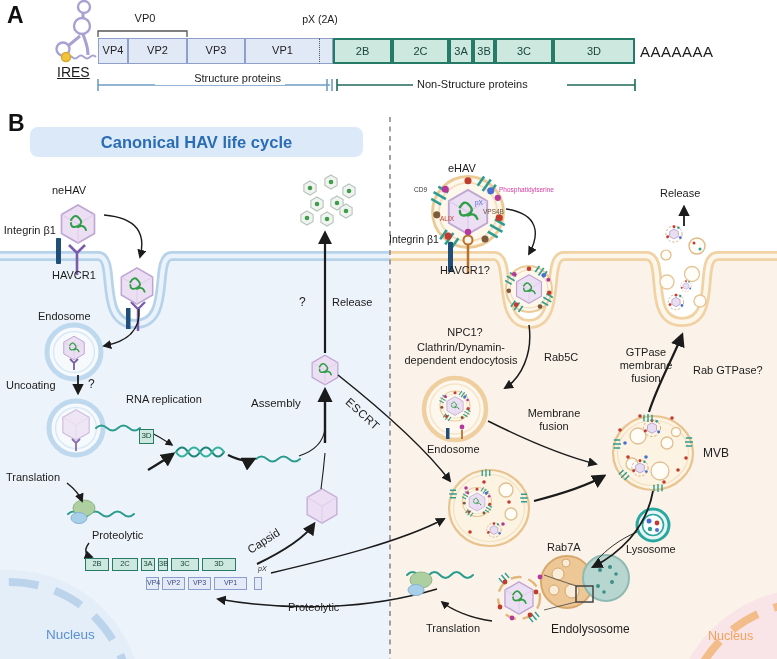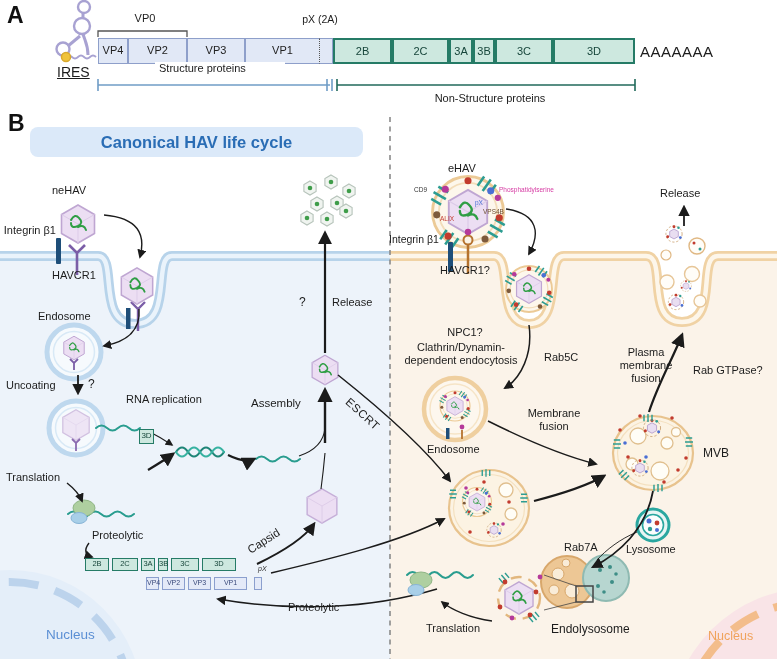--- a/index.html
+++ b/index.html
@@ -72,22 +72,22 @@
       <div class="sbox" style="width:74px;border-right:none;">VP1</div>
       <div class="pxzone" style="width:14px;"></div>
       <div class="nsbox" style="width:59px;">2B</div>
       <div class="nsbox" style="width:57px;">2C</div>
       <div class="nsbox" style="width:24px;">3A</div>
       <div class="nsbox" style="width:22px;">3B</div>
       <div class="nsbox" style="width:58px;">3C</div>
       <div class="nsbox" style="width:82px;">3D</div>
     </div>
     <div class="lbl" style="left:640px;top:43px;font-size:15px;letter-spacing:.5px;">AAAAAAA</div>
-    <div class="lbl mask" style="left:155px;top:62px;width:122px;text-align:left;">Structure proteins</div>
-    <div class="lbl mask" style="left:413px;top:92px;width:146px;text-align:center;">Non-Structure proteins</div>
+    <div class="lbl mask" style="left:155px;top:72px;width:122px;text-align:right;">Structure proteins</div>
+    <div class="lbl mask" style="left:413px;top:78px;width:146px;text-align:left;">Non-Structure proteins</div>
   </div>
 
   <div class="abs" style="left:0;top:112px;width:777px;height:547px;">
 
     <svg class="abs" style="left:0;top:0;" width="777" height="547">
       <defs>
         <marker id="ah" viewBox="0 0 10 10" refX="8" refY="5" markerWidth="6.5" markerHeight="6.5" orient="auto-start-reverse">
           <path d="M0 0 L10 5 L0 10 z" fill="#1b1b1b"></path>
         </marker>
         <g id="capsid">
@@ -429,22 +429,22 @@
     <div class="lbl tiny" style="left:440px;top:104px;color:#c23b2e;">ALIX</div>
     <div class="lbl" style="left:389px;top:121px;font-size:10.5px;">Integrin β1</div>
     <div class="lbl c" style="left:430px;top:152px;width:70px;">HAVCR1?</div>
     <div class="lbl c" style="left:430px;top:166px;width:70px;margin-top:48px;">NPC1?</div>
     <div class="lbl c" style="left:396px;top:229px;width:130px;">Clathrin/Dynamin-</div>
     <div class="lbl c" style="left:392px;top:242px;width:138px;">dependent endocytosis</div>
     <div class="lbl" style="left:536px;top:239px;margin-left:8px;">Rab5C</div>
     <div class="lbl" style="left:427px;top:331px;">Endosome</div>
     <div class="lbl c" style="left:518px;top:295px;width:72px;">Membrane fusion</div>
     <div class="lbl" style="left:703px;top:334px;font-size:12px;">MVB</div>
-    <div class="lbl c" style="left:613px;top:234px;width:66px;">Plasma membrane fusion</div>
+    <div class="lbl c" style="left:613px;top:234px;width:66px;">GTPase membrane fusion</div>
     <div class="lbl" style="left:693px;top:252px;">Rab GTPase?</div>
     <div class="lbl" style="left:660px;top:75px;">Release</div>
-    <div class="lbl" style="left:547px;top:429px;margin-left:17px;">Rab7A</div>
+    <div class="lbl" style="left:547px;top:429px;">Rab7A</div>
     <div class="lbl" style="left:626px;top:431px;">Lysosome</div>
     <div class="lbl" style="left:551px;top:510px;font-size:12px;">Endolysosome</div>
     <div class="lbl" style="left:426px;top:510px;">Translation</div>
     <div class="lbl" style="left:708px;top:517px;font-size:12.5px;color:#f0a35c;">Nucleus</div>
   </div>
 </div>
 
 </body></html>

